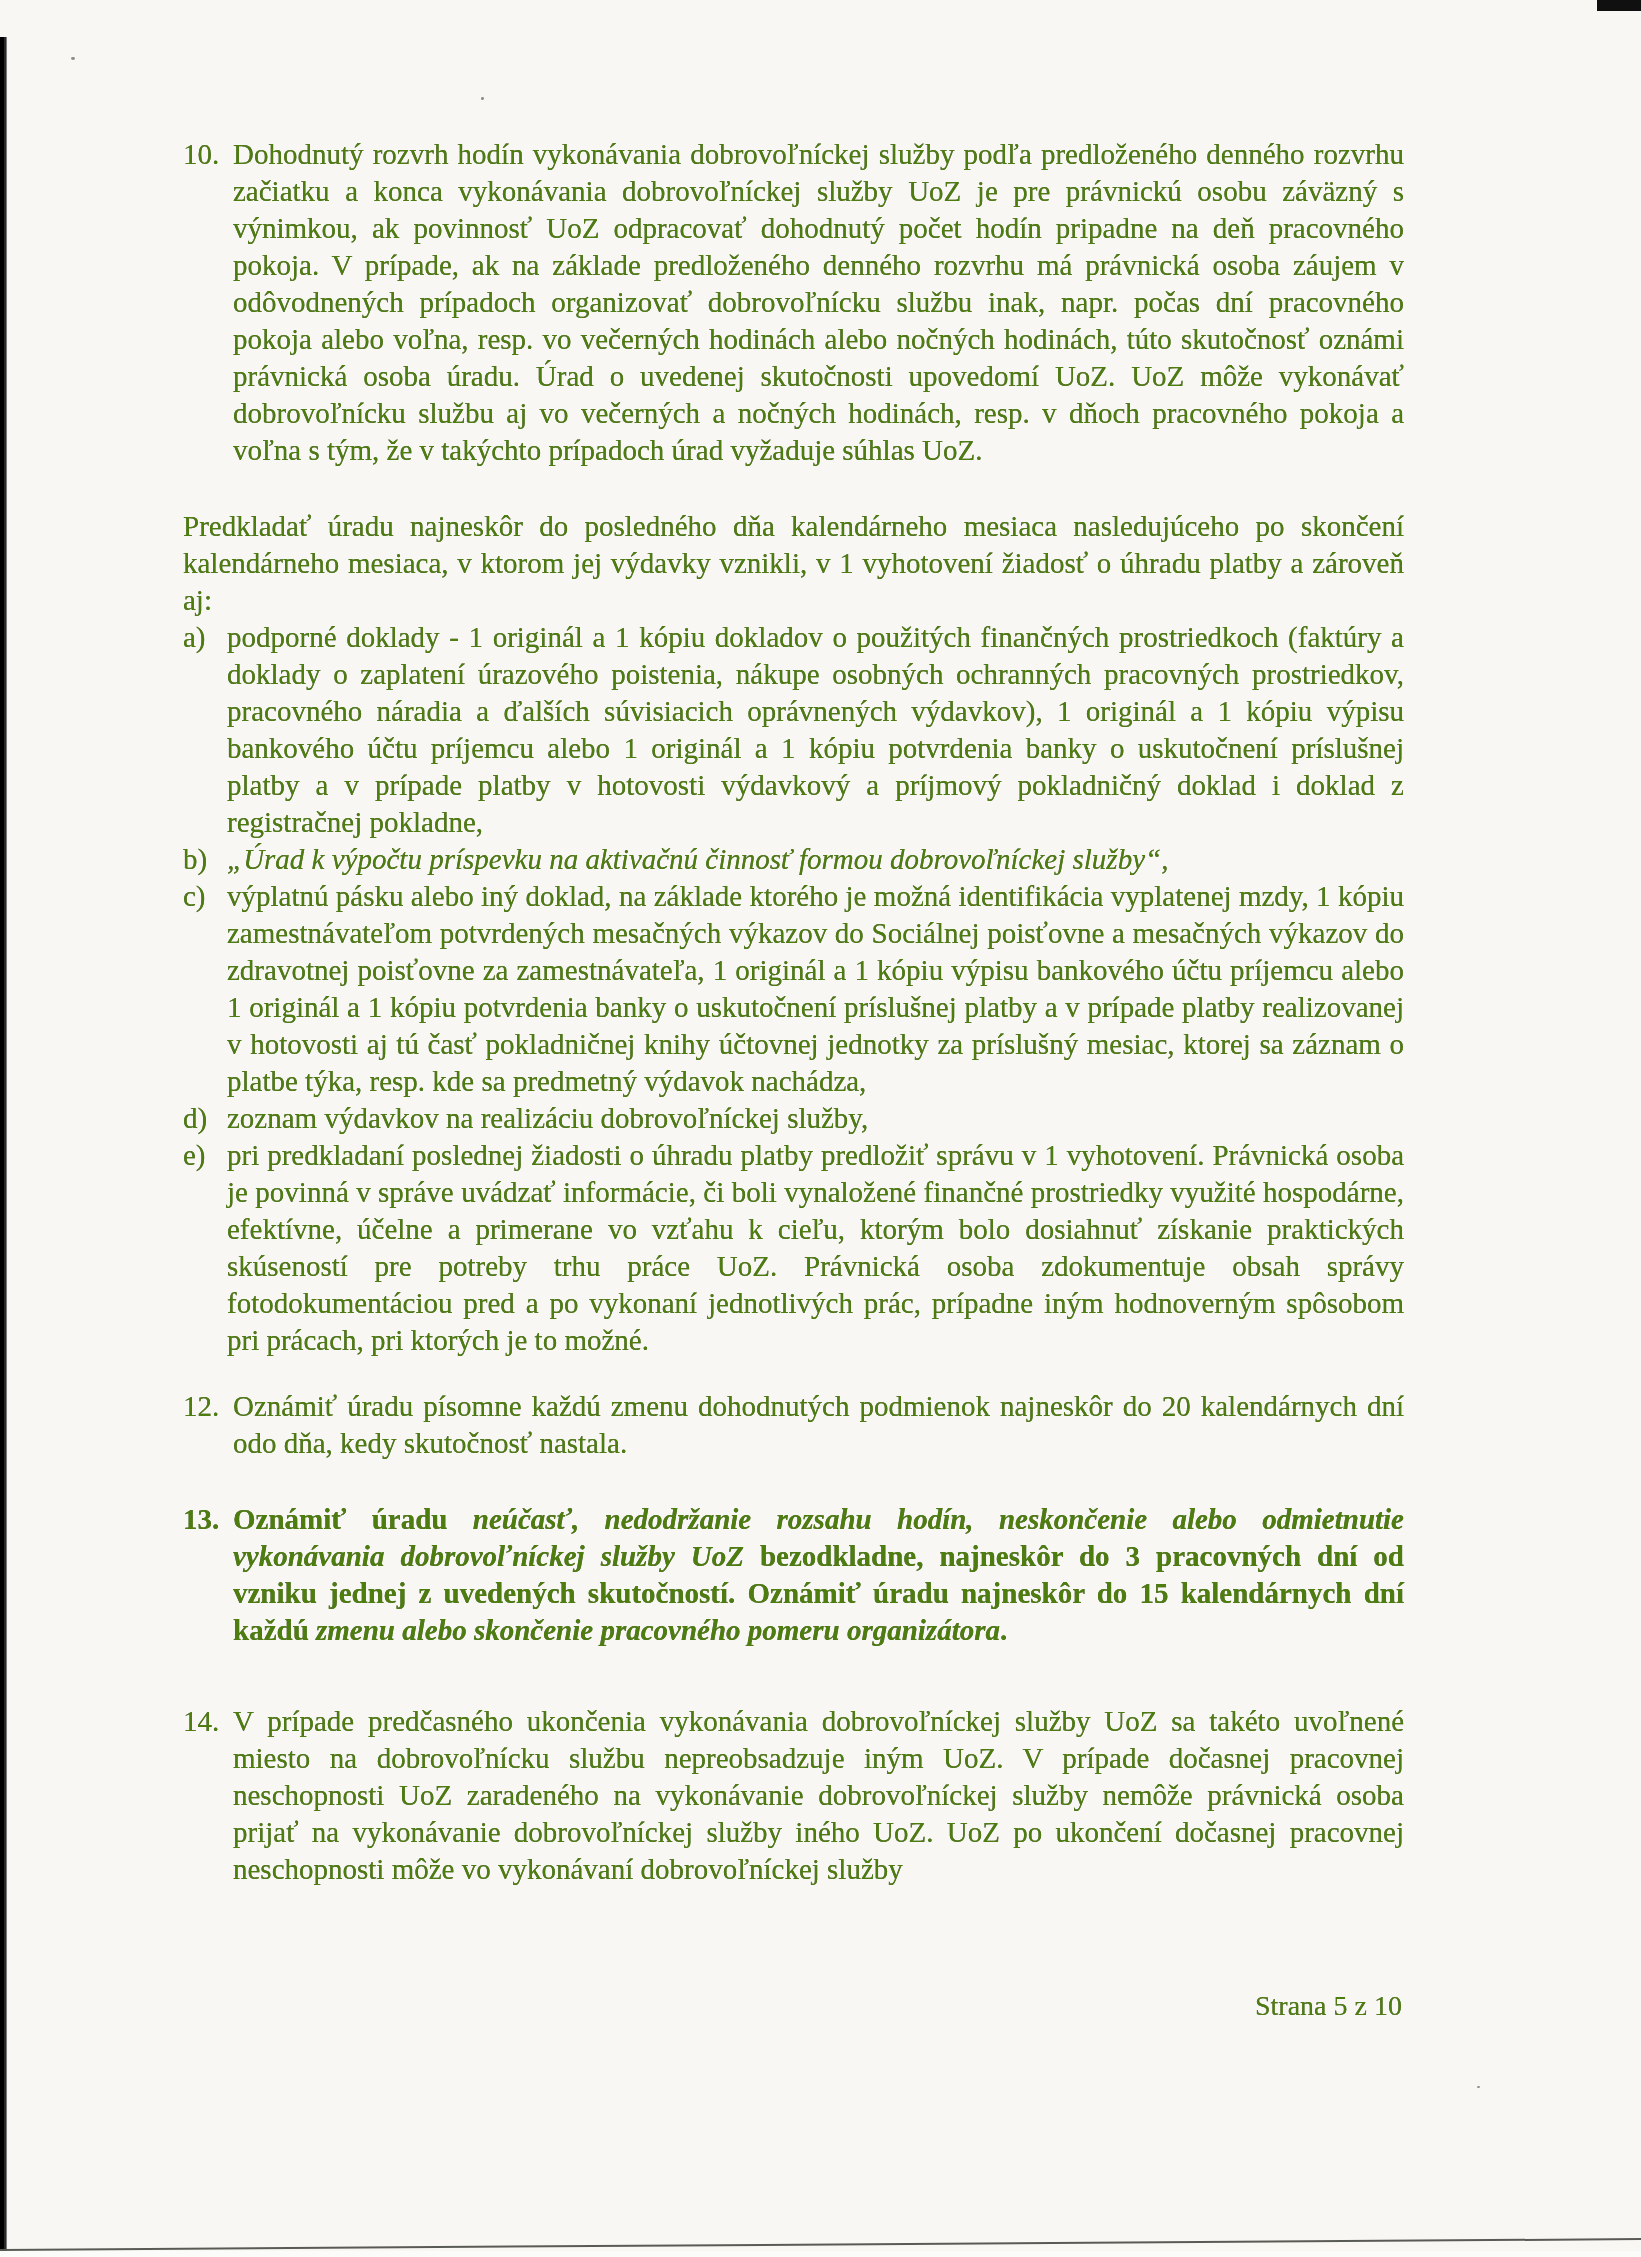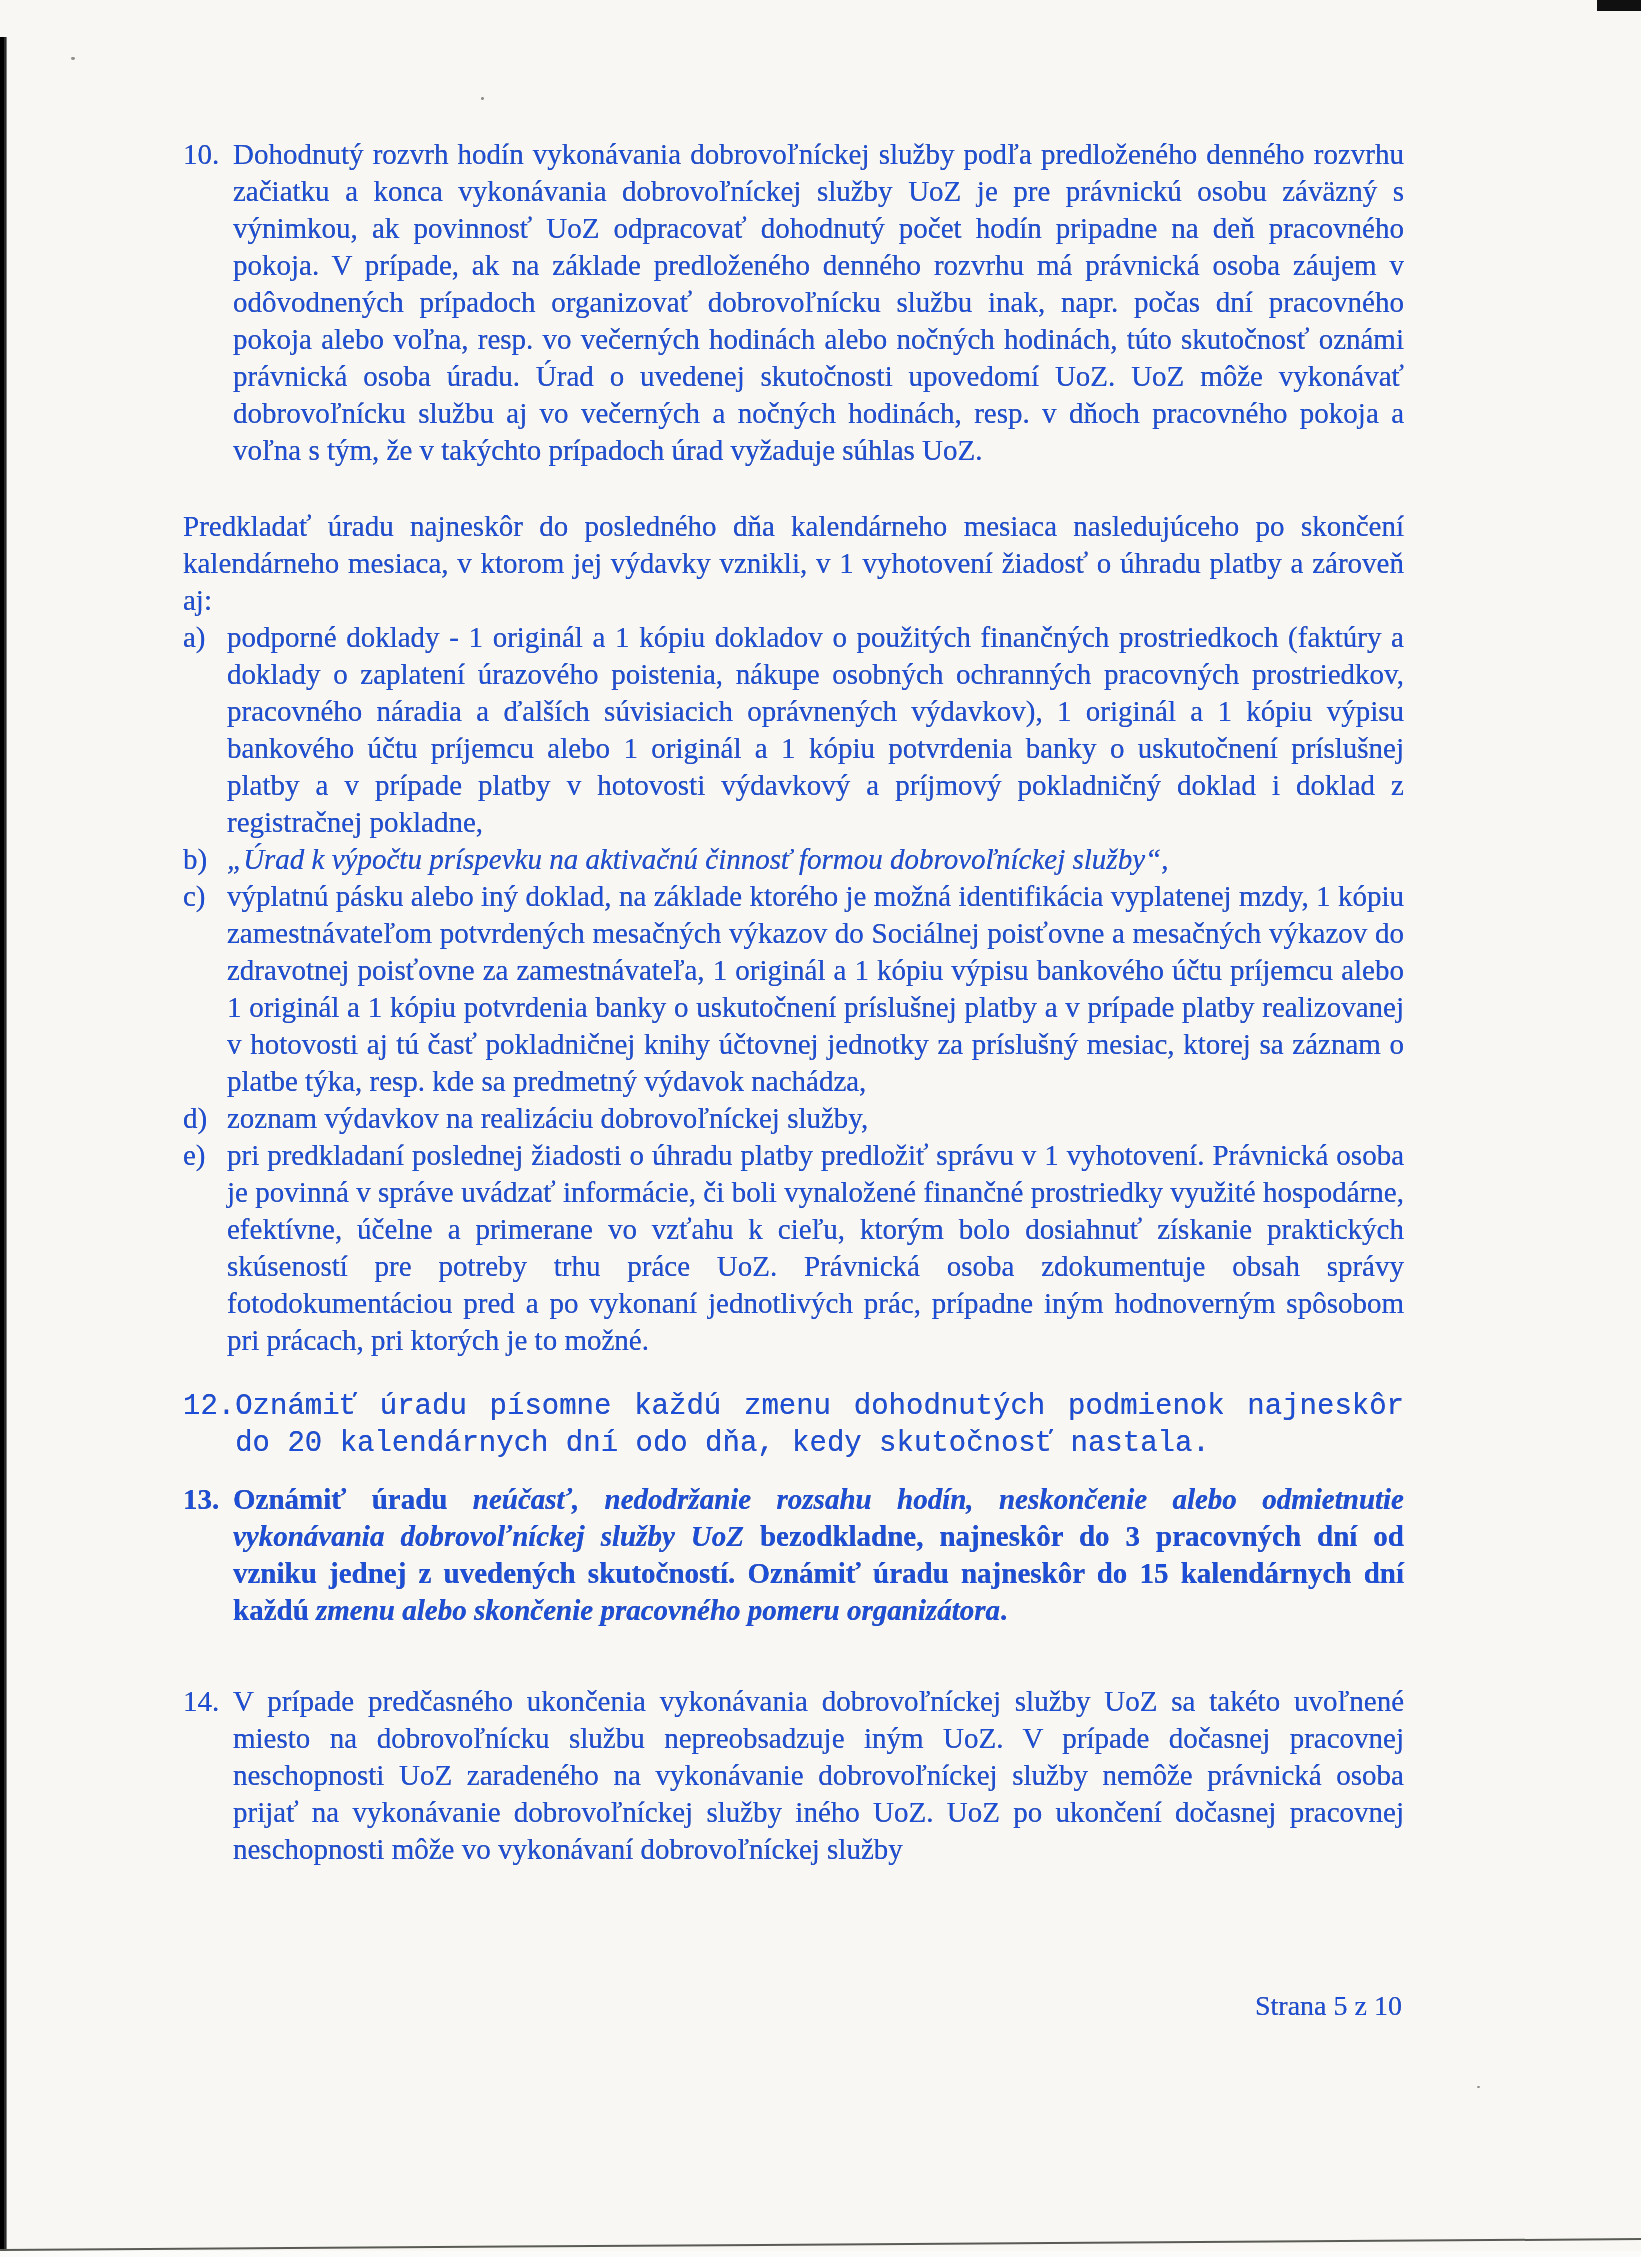--- a/index.html
+++ b/index.html
@@ -6,21 +6,21 @@
   body {
     width: 1641px; height: 2257px;
     background: #e9e8e4;
     font-family: "Liberation Serif", serif;
   }
   .page {
     position: relative;
     width: 1641px; height: 2257px;
     background: #f8f7f3;
     overflow: hidden;
-    color: #1d4ed8;
+    color: #4d7c0f;
   }
   
   .edge-left {
     position: absolute; left: 0; top: 37px; width: 6.8px; height: 2221px;
     background: linear-gradient(to right, #000 0 3.9px, #2a2a2a 3.9px 5.8px, rgba(0,0,0,.25));
   }
   .corner-tr {
     position: absolute; right: 0; top: 0; width: 44px; height: 10.6px;
     background: #101010;
   }
@@ -50,21 +50,21 @@
   .para .ptext { flex: 1 1 auto; min-width: 0; }
   .intro, .itext, .plain { text-align: justify; }
   .item { display: flex; }
   .item .letter { flex: 0 0 44px; }
   .item .itext { flex: 1 1 auto; min-width: 0; }
   .seg.italic { font-style: italic; }
 
   
   .para:nth-of-type(1) { margin-bottom: 39px; }
   .para:nth-of-type(2) { margin-bottom: 29px; }
-  .para:nth-of-type(3) { margin-bottom: 19px; font-family: Liberation Mono, monospace; }
+  .para:nth-of-type(3) { margin-bottom: 39px; }
   .para:nth-of-type(4) { margin-bottom: 54px; font-weight: bold; }
   .para:nth-of-type(5) { margin-bottom: 0; }
 
   .footer {
     position: absolute; left: 1255px; top: 1990px;
     font-size: 28px; line-height: 31px;
     text-shadow: 0 0 0.4px rgba(10,8,5,.55);
   }
 </style>
 </head>

